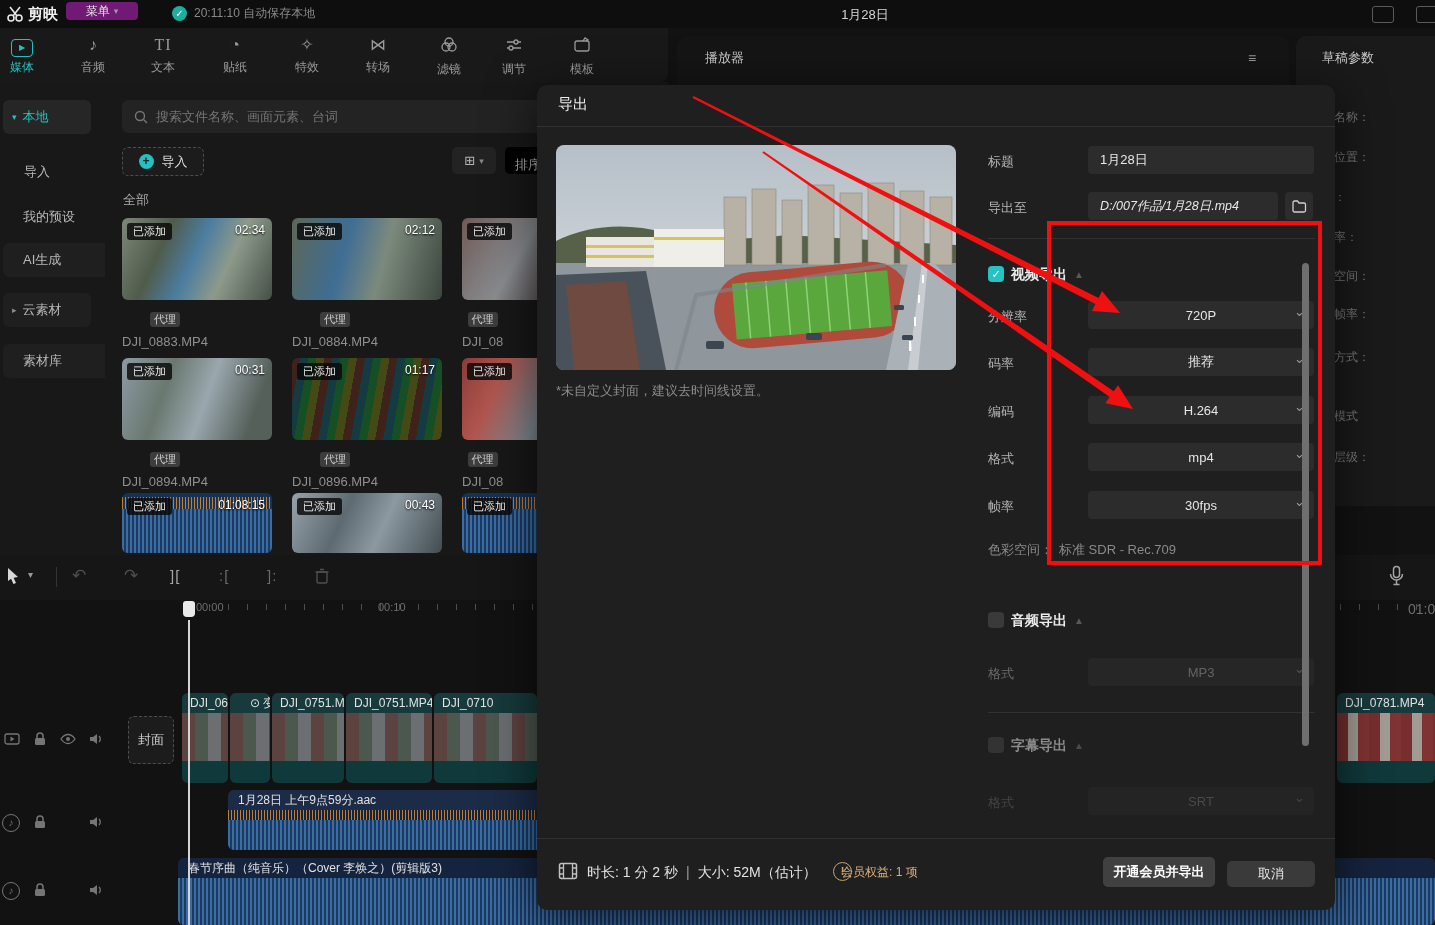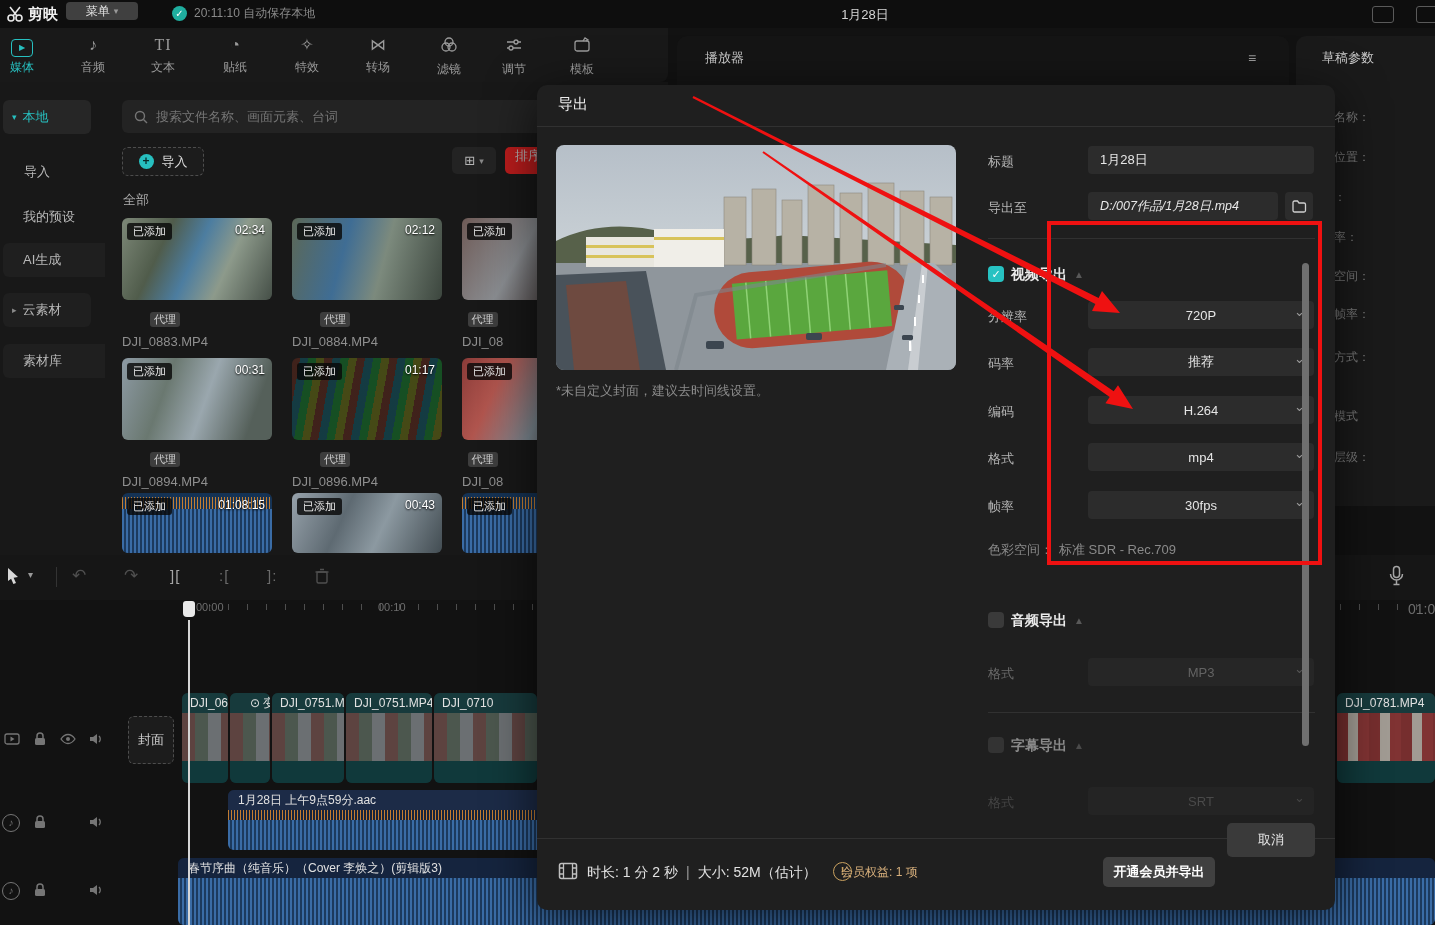--- a/index.html
+++ b/index.html
@@ -2,21 +2,21 @@
 <html><head>
 <meta charset="utf-8">
 <style>
   html,body{margin:0;padding:0;background:#000;}
   .app{position:relative;width:1435px;height:925px;background:#121212;overflow:hidden;
        font-family:"Liberation Sans","DejaVu Sans",sans-serif;color:#ddd;font-size:13px;}
   .abs{position:absolute;}
   .nowrap{white-space:nowrap;overflow:hidden;font-style:italic;}
   
   .topbar{left:0;top:0;width:1435px;height:28px;background:#0e0e0e;}
-  .menu-btn{left:66px;top:2px;width:72px;height:18px;background:#404040;border-radius:4px;
+  .menu-btn{left:66px;top:2px;width:72px;height:18px;background:#701a75;border-radius:4px;
             display:flex;align-items:center;justify-content:center;gap:4px;color:#e5e5e5;font-size:12px;}
   .save-chip{left:172px;top:5px;display:flex;align-items:center;gap:7px;color:#8a8a8a;font-size:12px;}
   .chk{width:15px;height:15px;border-radius:50%;background:#1fae9f;color:#fff;font-size:10px;
        display:flex;align-items:center;justify-content:center;}
   .win-ic{width:20px;height:15px;border:1.5px solid #5a5a5a;border-radius:3px;}
   
   .tabs-strip{left:0;top:28px;width:668px;height:54px;background:#191919;border-radius:0 0 8px 0;}
   .tab{position:absolute;top:6px;width:56px;text-align:center;color:#9a9a9a;}
   .tab .ticon{height:22px;font-size:16px;line-height:22px;color:#9a9a9a;}
   .tab .tlabel{font-size:12px;margin-top:3px;color:#9a9a9a;}
@@ -198,21 +198,21 @@
 
   <div class="abs import-btn">
     <span class="plus">+</span>
     <span>导入</span>
   </div>
 
   <div class="abs" style="left:452px;top:147px;width:44px;height:27px;background:#232323;border-radius:5px;display:flex;align-items:center;justify-content:center;gap:4px;color:#b5b5b5">
     <span>⊞</span>
     <span style="font-size:9px;color:#888">▾</span>
   </div>
-  <div class="abs" style="left:505px;top:147px;width:60px;height:27px;background:#b91c1c;border-radius:5px;display:flex;align-items:flex-start;padding-left:10px;color:#b5b5b5;box-sizing:border-box">
+  <div class="abs" style="left:505px;top:147px;width:60px;height:27px;background:#000000;border-radius:5px;display:flex;align-items:flex-end;padding-left:10px;color:#b5b5b5;box-sizing:border-box">
     <span>排序</span>
   </div>
 
   <div class="abs" style="left:123px;top:191px;color:#ababab">全部</div>
 
   <div class="thumb ph1" style="left:122px;top:218px;width:150px;height:82px">
     <span class="badge-added">已添加</span>
     <span class="dur">02:34</span>
   </div>
   <div class="namerow" style="position:absolute;left:122px;top:312px">
@@ -552,21 +552,21 @@
     <div class="abs" style="left:50px;top:779px;font-size:14px;color:#e2e2e2;display:flex;gap:8px">
       <span>时长: 1 分 2 秒</span>
       <span style="color:#9a9a9a">|</span>
       <span>大小: 52M（估计）</span>
     </div>
     <div class="abs" style="left:296px;top:777px;width:17px;height:17px;border-radius:50%;border:1.6px solid #c9a15f;color:#c9a15f;font-size:11px;font-weight:bold;text-align:center;line-height:16px">!</div>
     <div class="abs gold" style="left:304px;top:779px;font-size:12px">会员权益: 1 项</div>
     <div class="btn-teal" style="left:566px;top:772px;width:112px;height:30px">
       <span>开通会员并导出</span>
     </div>
-    <div class="btn-gray" style="left:690px;top:738px;width:88px;height:34px">
+    <div class="btn-gray" style="left:690px;top:776px;width:88px;height:26px">
       <span>取消</span>
     </div>
   </div>
 
   <svg class="abs" style="left:0;top:0;pointer-events:none" width="1435" height="925" viewBox="0 0 1435 925">
     <rect x="1049" y="223" width="271" height="340" fill="none" stroke="#ef1111" stroke-width="4"></rect>
     <polygon fill="#ef1111" points="692.5,97.9 1095.4,304.1 1092.0,311.0 1120.0,313.0 1102.0,291.0 1098.6,297.9 693.5,96.1"></polygon>
     <polygon fill="#ef1111" points="762.4,152.8 1109.7,397.1 1105.4,403.2 1133.0,409.0 1118.0,385.2 1113.7,391.3 763.6,151.2"></polygon>
   </svg>
 

